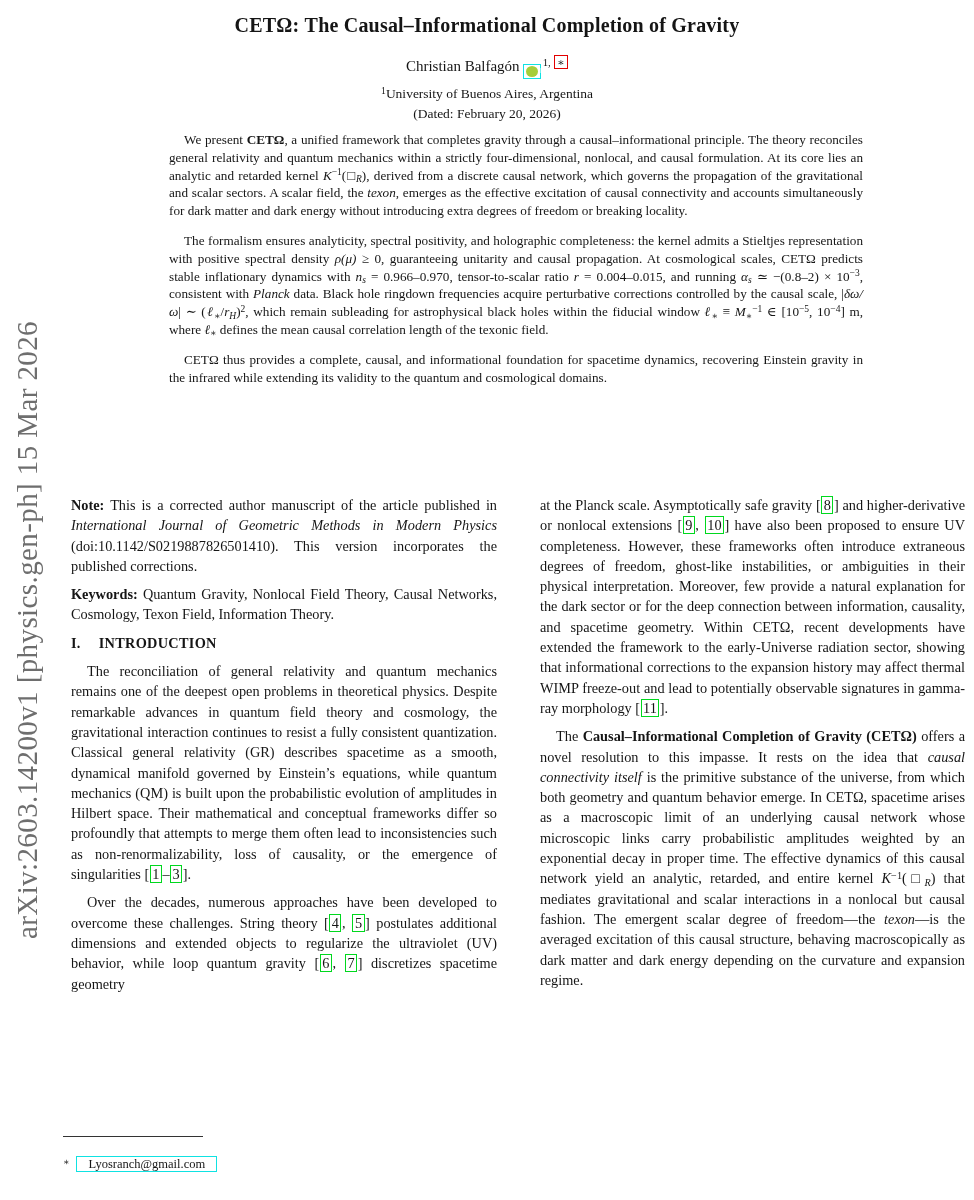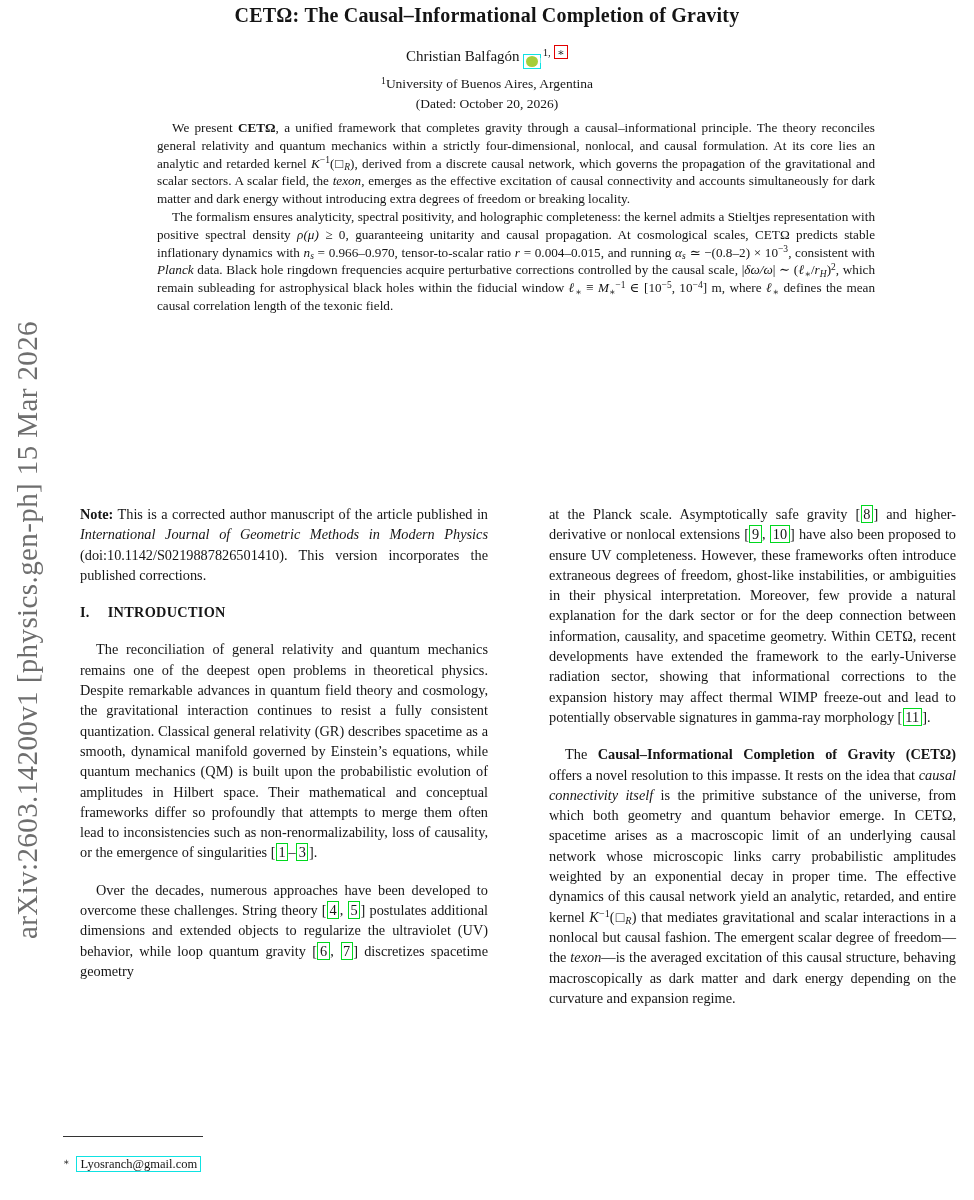--- a/index.html
+++ b/index.html
@@ -10,81 +10,83 @@
     font-family:"Liberation Serif","DejaVu Serif","DejaVu Sans",serif;
   }
   
   .watermark{
     position:absolute;left:-392px;top:612px;width:842px;height:36px;
     transform:rotate(-90deg);transform-origin:center;
     font-size:29px;color:#6e6e6e;text-align:center;white-space:nowrap;letter-spacing:.4px;
   }
   
   .header{position:absolute;left:0;top:0;width:100%;text-align:center}
-  .title{padding-top:4px;font-size:20px;font-weight:bold;letter-spacing:.2px}
+  .title{padding-top:14px;font-size:20px;font-weight:bold;letter-spacing:.2px}
   .authors{margin-top:21px;font-size:15px}
   .affil{margin-top:7px;font-size:13.5px;}
   .dated{margin-top:4px;font-size:13.5px}
   
   .abstract{
     position:absolute;left:157px;top:119px;width:718px;
     font-size:13.2px;line-height:17.8px;text-align:justify;
   }
-  .abstract p{margin:0;text-indent:15px}
+  .abstract p{margin:12px;text-indent:15px}
   
   .col{position:absolute;top:487px;font-size:14.3px;line-height:20.3px;text-align:justify}
   .col-left{left:63px;width:442px}
   .col-right{left:532px;width:441px}
-  .col p{margin:17px;text-indent:16px}
+  .col p{margin:8px;text-indent:16px}
   .col p.nofirst{text-indent:0}
   .note{margin-bottom:20px}
   .sechead{
     margin-top:46px;margin-bottom:27px;text-align:left;font-weight:bold;
     text-indent:0 !important;letter-spacing:.3px;
   }
   .sechead .gap{display:inline-block;width:18px}
   .mt{margin-top:18px}
   
   .fnrule{position:absolute;left:63px;top:1136px;width:140px;border-top:1.3px solid #333}
   .footnote{position:absolute;left:63px;top:1157px;font-size:12.5px}
   .fnmark{position:relative;top:-.35em;font-size:9.5px;margin-right:7px}
   
   .b{font-weight:bold}
   .i{font-style:italic}
   .sup{position:relative;top:-.45em;font-size:72%;line-height:0}
   .sub{position:relative;top:.25em;font-size:72%;line-height:0}
   .cite{border:1.2px solid #00d81e;padding:0 1.5px;margin:0 .5px}
-  .cyanbox{border:1.6px solid #0fe2e2;padding:0 3px}
+  .cyanbox{border:1.6px solid #0fe2e2;padding:0 11px}
   .redbox{border:1.6px solid #e30000;padding:0 2.5px}
   .orcid-wrap{border:1.6px solid #0fe2e2;padding:1px 2px;margin:0 2px 0 3px;display:inline-block;line-height:0;vertical-align:-2px}
   .orcid-badge{
     display:inline-block;width:11px;height:11px;border-radius:50%;
     background:#a6ce39;color:#fff;font-family:"DejaVu Sans",sans-serif;
     font-size:7px;font-weight:bold;line-height:11px;text-align:center;font-style:normal;padding-left:12px;
   }
 </style>
 </head>
 <body>
 
 <div class="watermark">arXiv:2603.14200v1  [physics.gen-ph]  15 Mar 2026</div>
 
 <div class="header">
   <div class="title">CETΩ:  The Causal–Informational Completion of Gravity</div>
   <div class="authors"><span>Christian Balfagón</span><span class="orcid-wrap"><span class="orcid-badge">iD</span></span><span class="sup">1,</span><span> </span><span class="sup redbox">∗</span></div>
   <div class="affil"><span class="sup">1</span><span>University of Buenos Aires, Argentina</span></div>
-  <div class="dated">(Dated: October 20, 2026)</div>
+  <div class="dated">(Dated: February 20, 2026)</div>
 </div>
 
 <div class="abstract">
   <p><span>We present </span><span class="b">CETΩ</span><span>, a unified framework that completes gravity through a causal–informational principle. The theory reconciles general relativity and quantum mechanics within a strictly four-dimensional, nonlocal, and causal formulation. At its core lies an analytic and retarded kernel </span><span class="i">K</span><span class="sup">−1</span><span>(□</span><span class="sub i">R</span><span>), derived from a discrete causal network, which governs the propagation of the gravitational and scalar sectors. A scalar field, the </span><span class="i">texon</span><span>, emerges as the effective excitation of causal connectivity and accounts simultaneously for dark matter and dark energy without introducing extra degrees of freedom or breaking locality.</span></p>
   <p><span>The formalism ensures analyticity, spectral positivity, and holographic completeness: the kernel admits a Stieltjes representation with positive spectral density </span><span class="i">ρ(μ)</span><span> ≥ 0, guaranteeing unitarity and causal propagation. At cosmological scales, CETΩ predicts stable inflationary dynamics with </span><span class="i">n</span><span class="sub i">s</span><span> = 0.966–0.970, tensor-to-scalar ratio </span><span class="i">r</span><span> = 0.004–0.015, and running </span><span class="i">α</span><span class="sub i">s</span><span> ≃ −(0.8–2) × 10</span><span class="sup">−3</span><span>, consistent with </span><span class="i">Planck</span><span> data. Black hole ringdown frequencies acquire perturbative corrections controlled by the causal scale, |</span><span class="i">δω/ω</span><span>| ∼ (</span><span class="i">ℓ</span><span class="sub">∗</span><span>/</span><span class="i">r</span><span class="sub i">H</span><span>)</span><span class="sup">2</span><span>, which remain subleading for astrophysical black holes within the fiducial window </span><span class="i">ℓ</span><span class="sub">∗</span><span> ≡ </span><span class="i">M</span><span class="sub">∗</span><span class="sup">−1</span><span> ∈ [10</span><span class="sup">−5</span><span>, 10</span><span class="sup">−4</span><span>] m, where </span><span class="i">ℓ</span><span class="sub">∗</span><span> defines the mean causal correlation length of the texonic field.</span></p>
+  <p><span>CETΩ thus provides a complete, causal, and informational foundation for spacetime dynamics, recovering Einstein gravity in the infrared while extending its validity to the quantum and cosmological domains.</span></p>
 </div>
 
 <div class="col col-left">
   <p class="nofirst note"><span class="b">Note:</span><span> This is a corrected author manuscript of the article published in </span><span class="i">International Journal of Geometric Methods in Modern Physics</span><span> (doi:10.1142/S0219887826501410). This version incorporates the published corrections.</span></p>
+  <p class="nofirst"><span class="b">Keywords:</span><span> Quantum Gravity, Nonlocal Field Theory, Causal Networks, Cosmology, Texon Field, Information Theory.</span></p>
   <p class="sechead"><span>I.</span><span class="gap"></span><span>INTRODUCTION</span></p>
   <p><span>The reconciliation of general relativity and quantum mechanics remains one of the deepest open problems in theoretical physics. Despite remarkable advances in quantum field theory and cosmology, the gravitational interaction continues to resist a fully consistent quantization. Classical general relativity (GR) describes spacetime as a smooth, dynamical manifold governed by Einstein’s equations, while quantum mechanics (QM) is built upon the probabilistic evolution of amplitudes in Hilbert space. Their mathematical and conceptual frameworks differ so profoundly that attempts to merge them often lead to inconsistencies such as non-renormalizability, loss of causality, or the emergence of singularities [</span><span class="cite">1</span><span>–</span><span class="cite">3</span><span>].</span></p>
   <p><span>Over the decades, numerous approaches have been developed to overcome these challenges. String theory [</span><span class="cite">4</span><span>, </span><span class="cite">5</span><span>] postulates additional dimensions and extended objects to regularize the ultraviolet (UV) behavior, while loop quantum gravity [</span><span class="cite">6</span><span>, </span><span class="cite">7</span><span>] discretizes spacetime geometry</span></p>
 </div>
 
 <div class="col col-right">
   <p class="nofirst"><span>at the Planck scale. Asymptotically safe gravity [</span><span class="cite">8</span><span>] and higher-derivative or nonlocal extensions [</span><span class="cite">9</span><span>, </span><span class="cite">10</span><span>] have also been proposed to ensure UV completeness. However, these frameworks often introduce extraneous degrees of freedom, ghost-like instabilities, or ambiguities in their physical interpretation. Moreover, few provide a natural explanation for the dark sector or for the deep connection between information, causality, and spacetime geometry. Within CETΩ, recent developments have extended the framework to the early-Universe radiation sector, showing that informational corrections to the expansion history may affect thermal WIMP freeze-out and lead to potentially observable signatures in gamma-ray morphology [</span><span class="cite">11</span><span>].</span></p>
   <p class="mt"><span>The </span><span class="b">Causal–Informational Completion of Gravity (CETΩ)</span><span> offers a novel resolution to this impasse. It rests on the idea that </span><span class="i">causal connectivity itself</span><span> is the primitive substance of the universe, from which both geometry and quantum behavior emerge. In CETΩ, spacetime arises as a macroscopic limit of an underlying causal network whose microscopic links carry probabilistic amplitudes weighted by an exponential decay in proper time. The effective dynamics of this causal network yield an analytic, retarded, and entire kernel </span><span class="i">K</span><span class="sup">−1</span><span>(□</span><span class="sub i">R</span><span>) that mediates gravitational and scalar interactions in a nonlocal but causal fashion. The emergent scalar degree of freedom—the </span><span class="i">texon</span><span>—is the averaged excitation of this causal structure, behaving macroscopically as dark matter and dark energy depending on the curvature and expansion regime.</span></p>
 </div>
 

